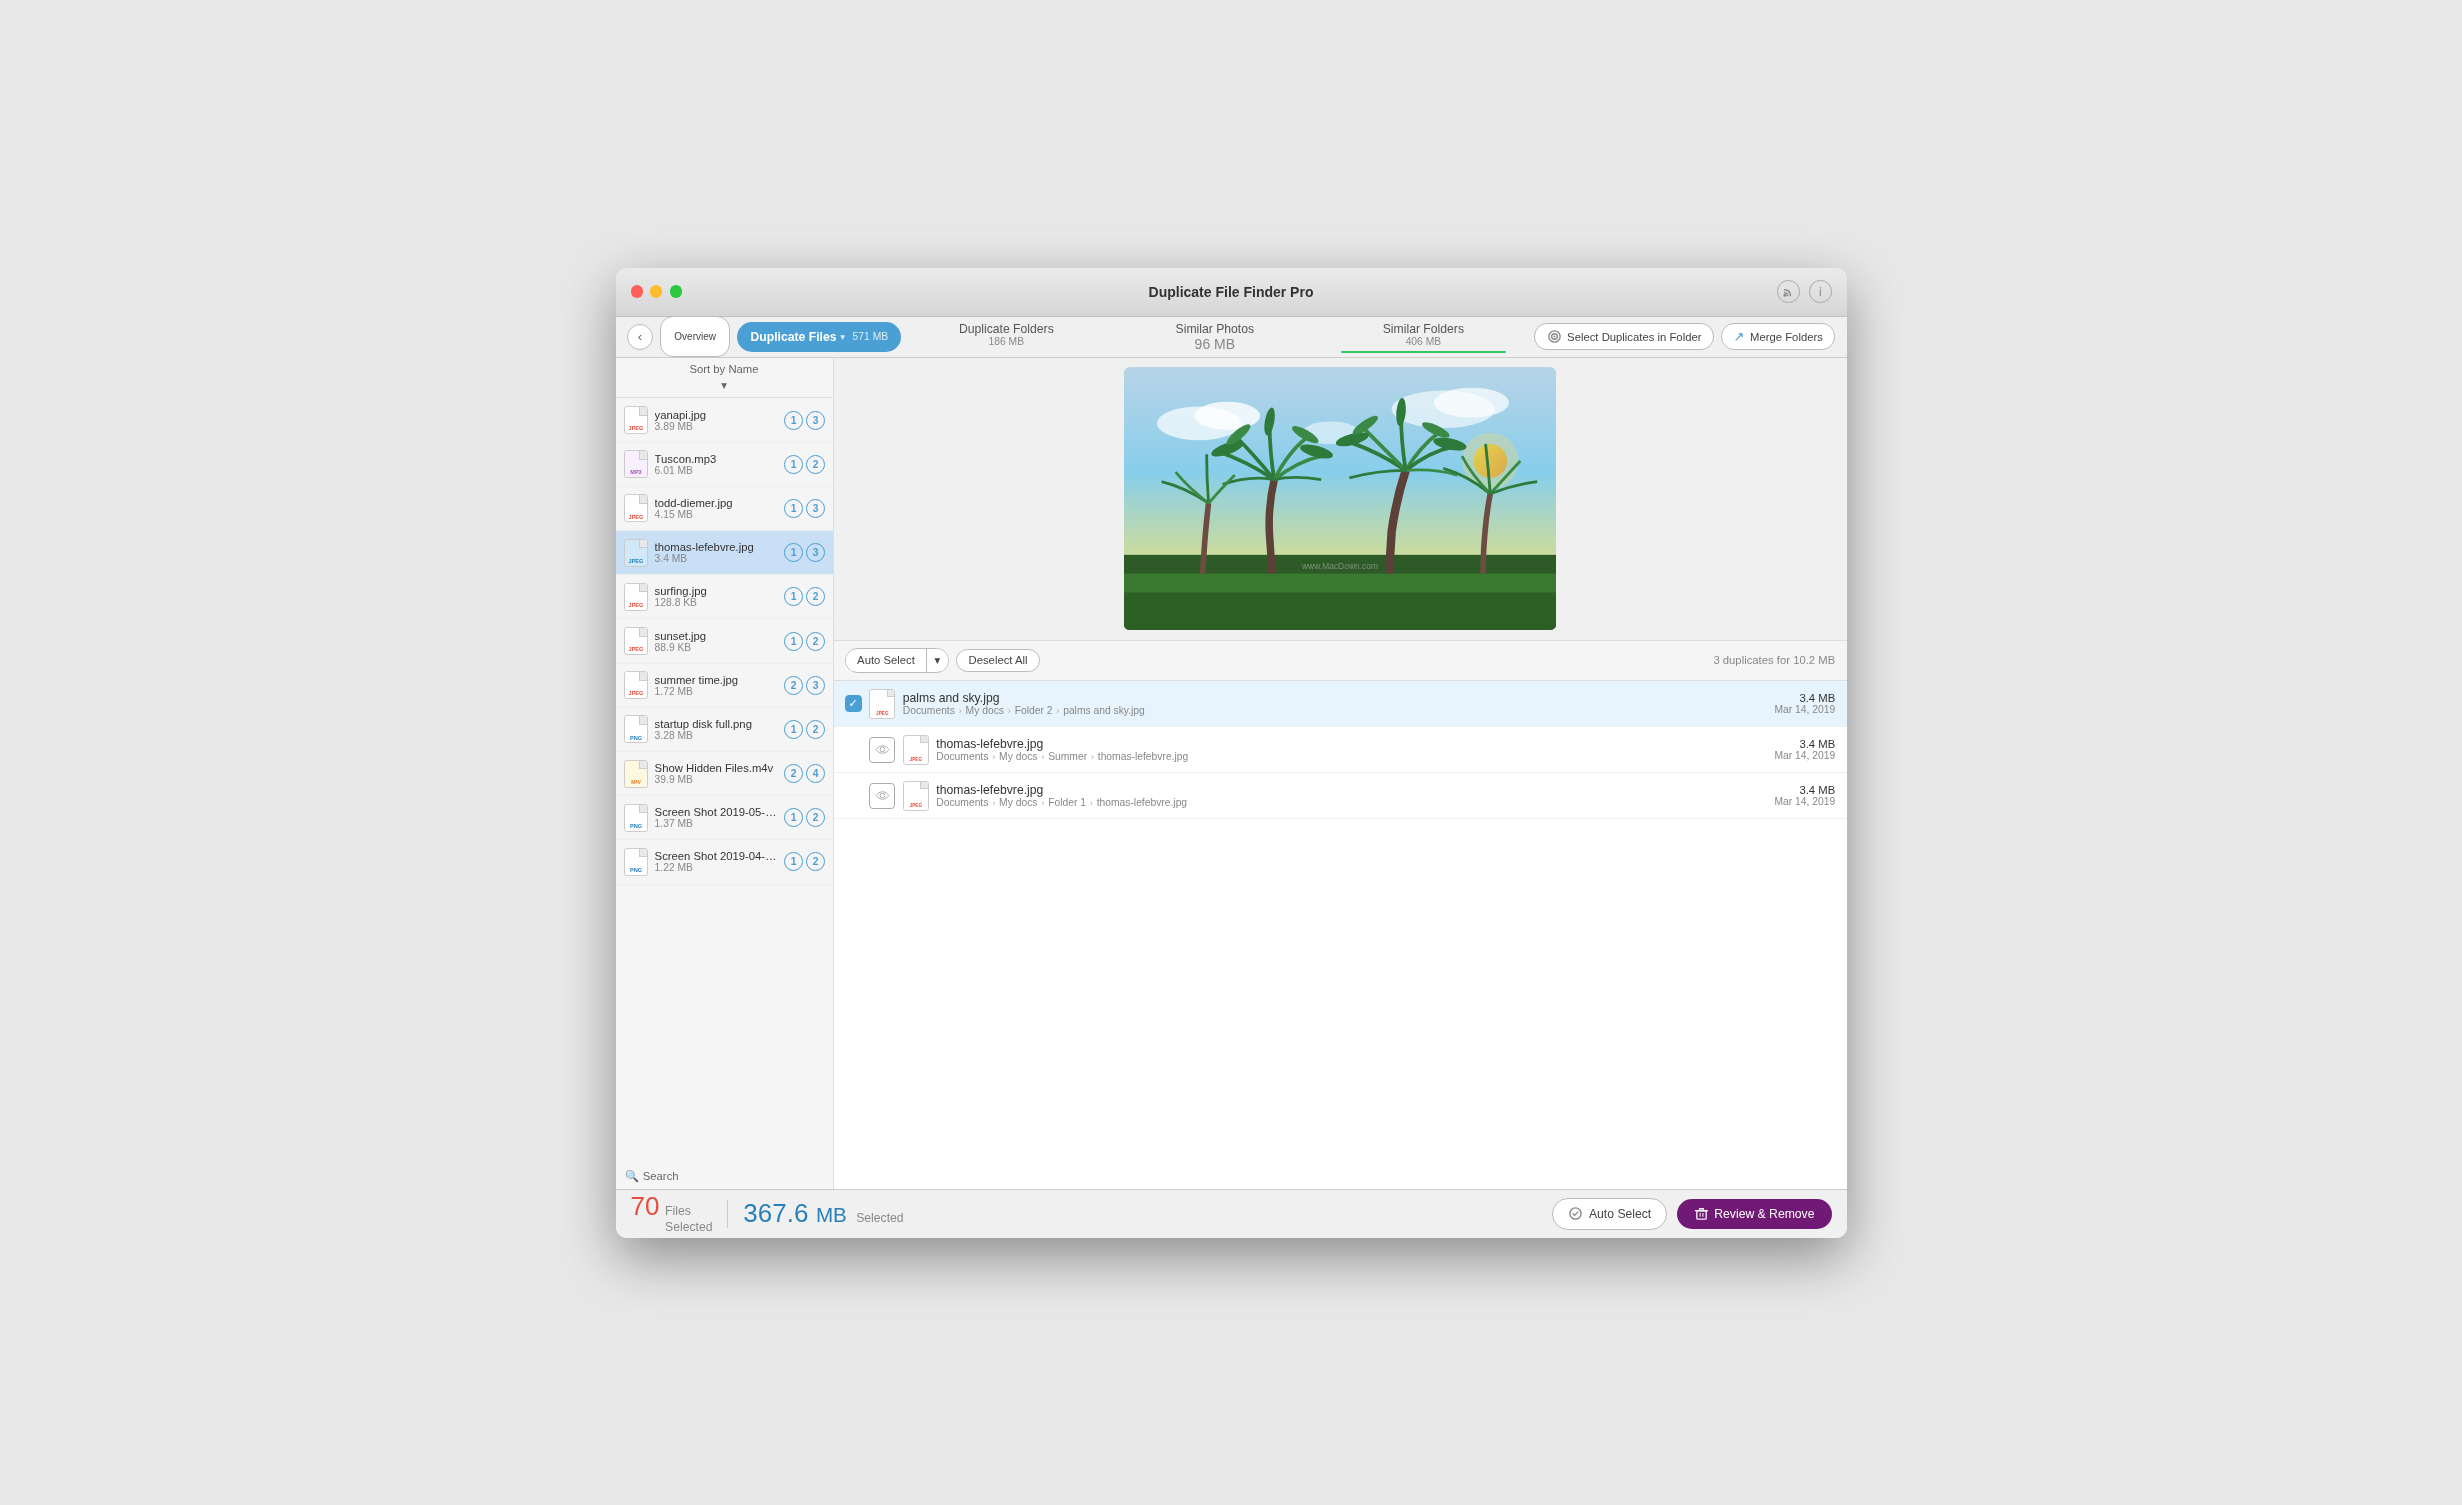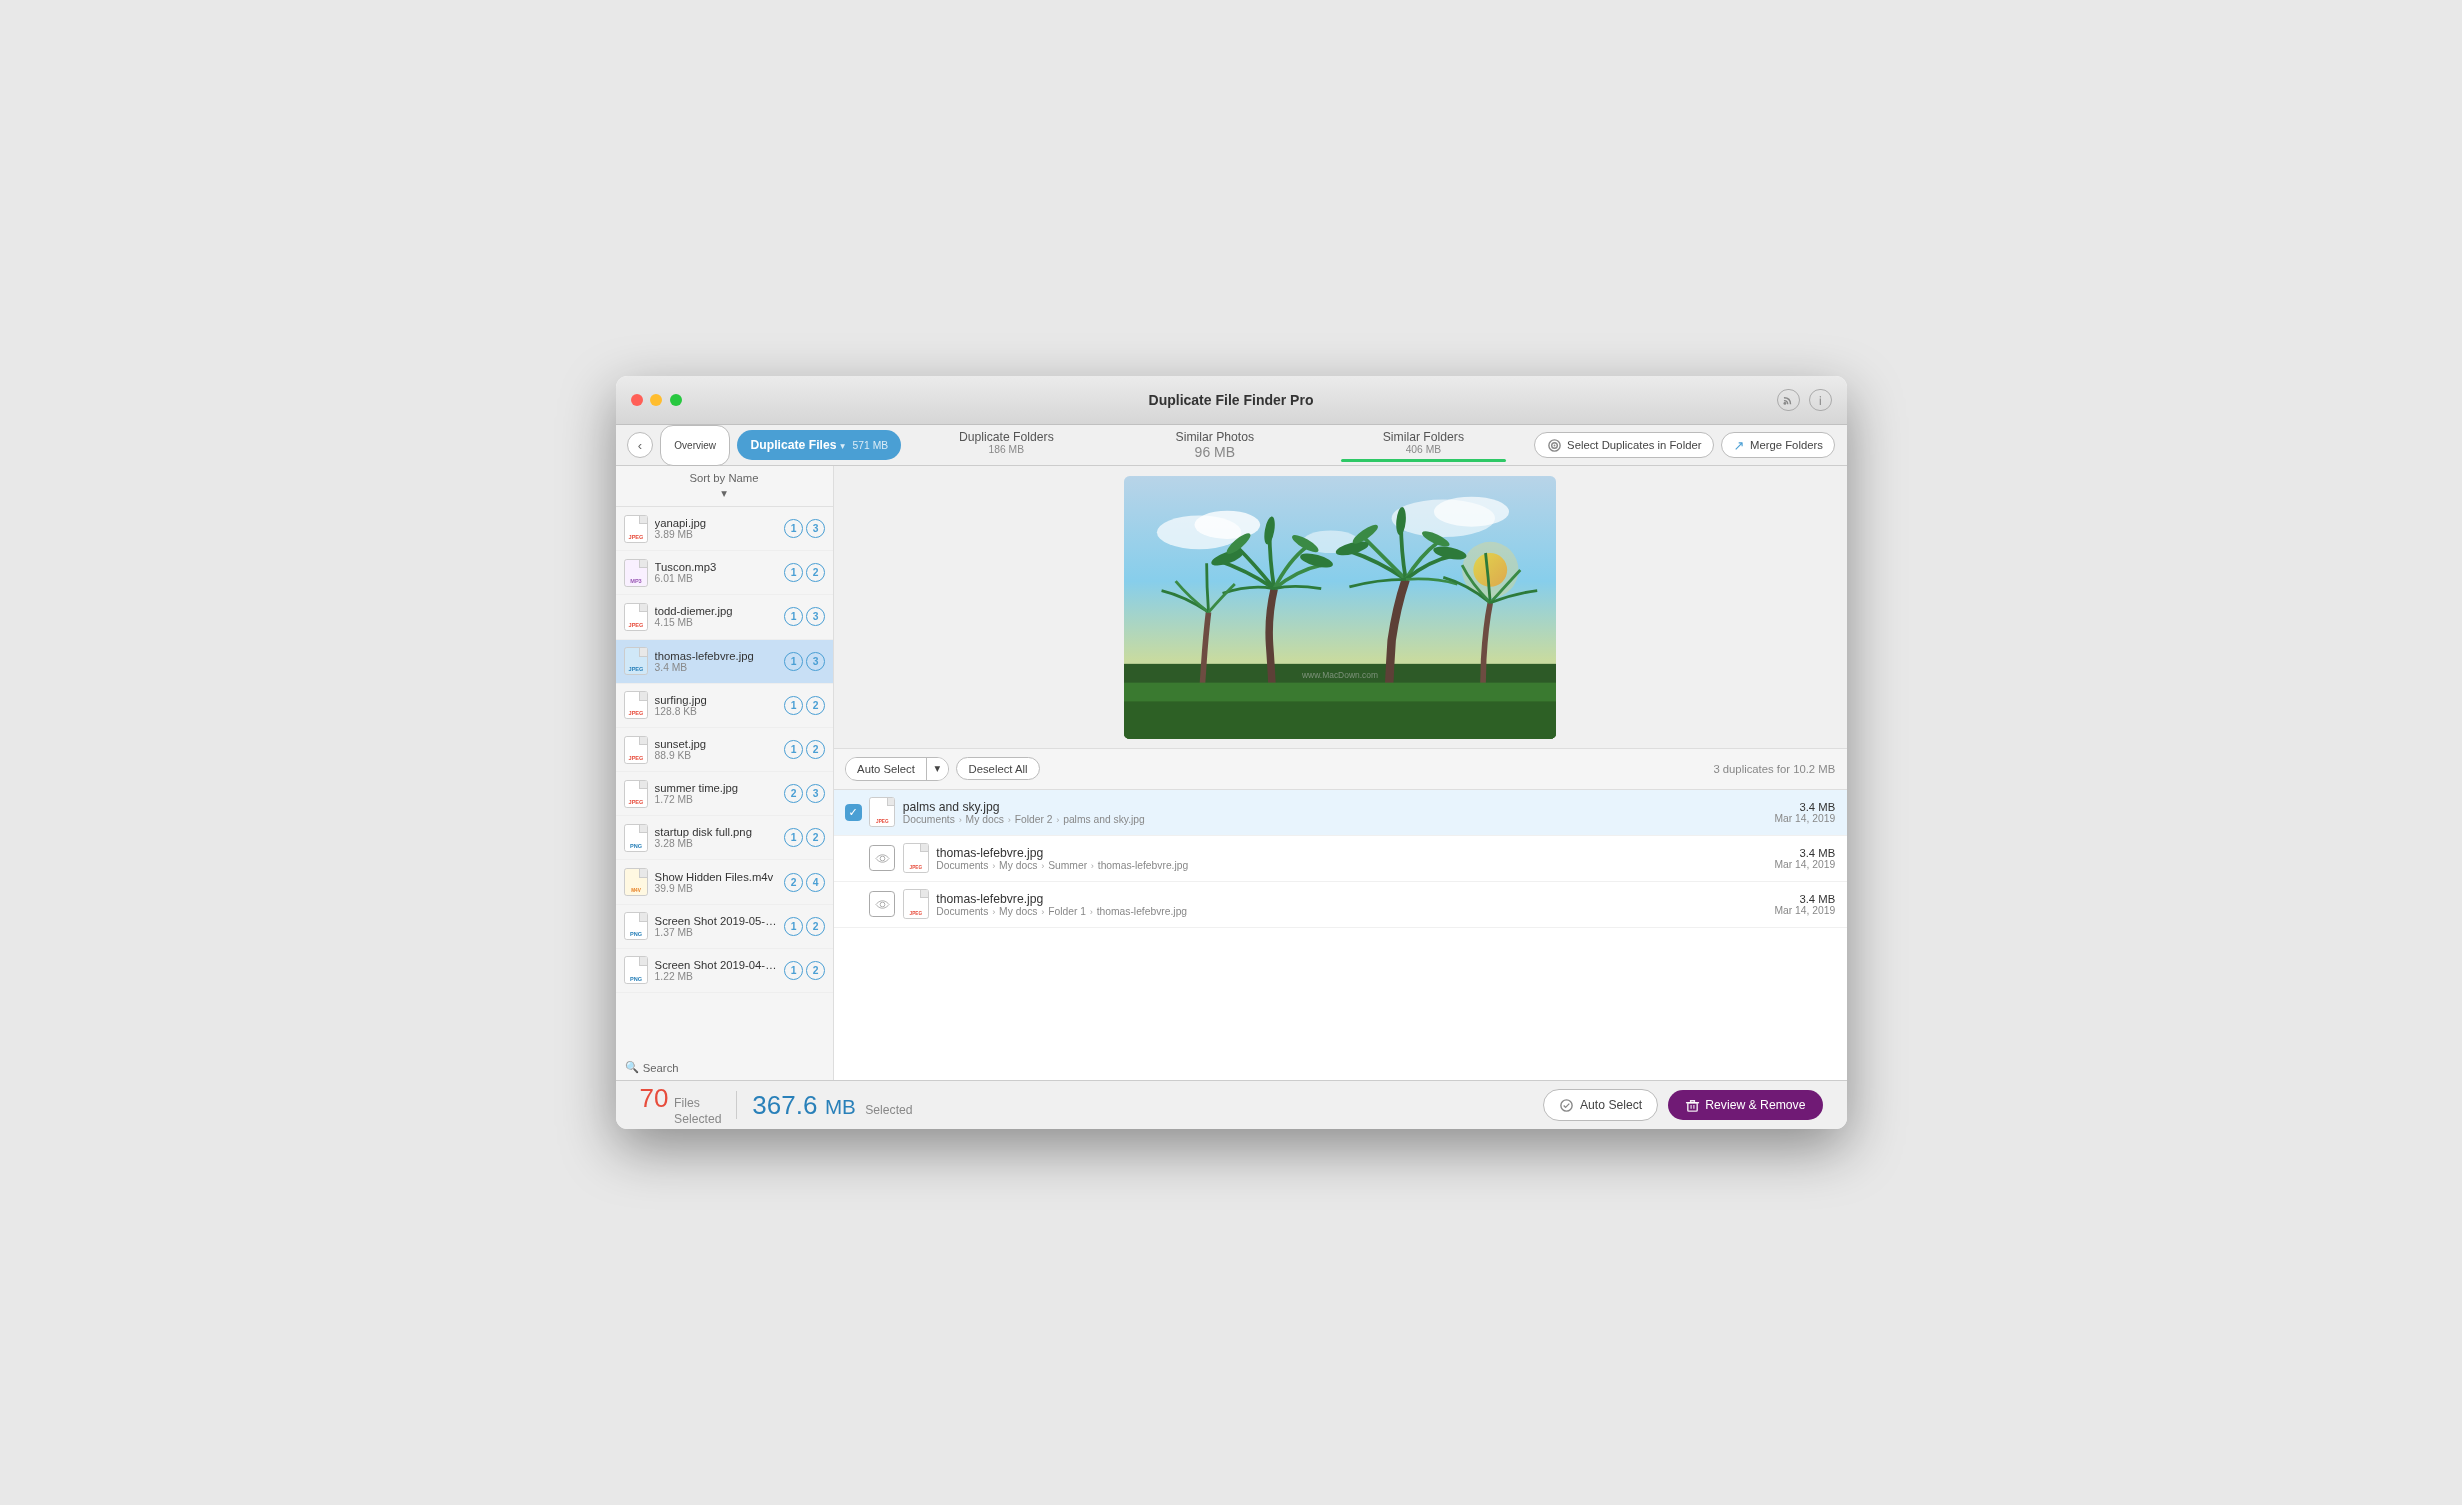--- a/index.html
+++ b/index.html
@@ -6,21 +6,21 @@
     body {
       font-family: -apple-system, BlinkMacSystemFont, "Helvetica Neue", Arial, sans-serif;
       background: #e8e8e8;
       display: flex;
       justify-content: center;
       align-items: center;
       min-height: 100vh;
     }
     .window {
       width: 1231px;
-      height: 753px;
+      height: 970px;
       background: #f5f5f5;
       border-radius: 11.3px;
       box-shadow: 0 19px 56px rgba(0,0,0,0.4);
       display: flex;
       flex-direction: column;
       overflow: hidden;
     }
     
     .titlebar {
       background: linear-gradient(to bottom, #ebebeb, #d6d6d6);
@@ -419,21 +419,21 @@
       background: #fafafa;
     }
 
     
     .bottom-bar {
       height: 49px;
       background: #f0f0f0;
       border-top: 0.9px solid #ccc;
       display: flex;
       align-items: center;
-      padding: 0 24px;
+      padding: 0 15px;
       gap: 15px;
       flex-shrink: 0;
     }
     .bottom-stat {
       display: flex;
       align-items: baseline;
       gap: 5.6px;
     }
     .bottom-num {
       font-size: 26px;

